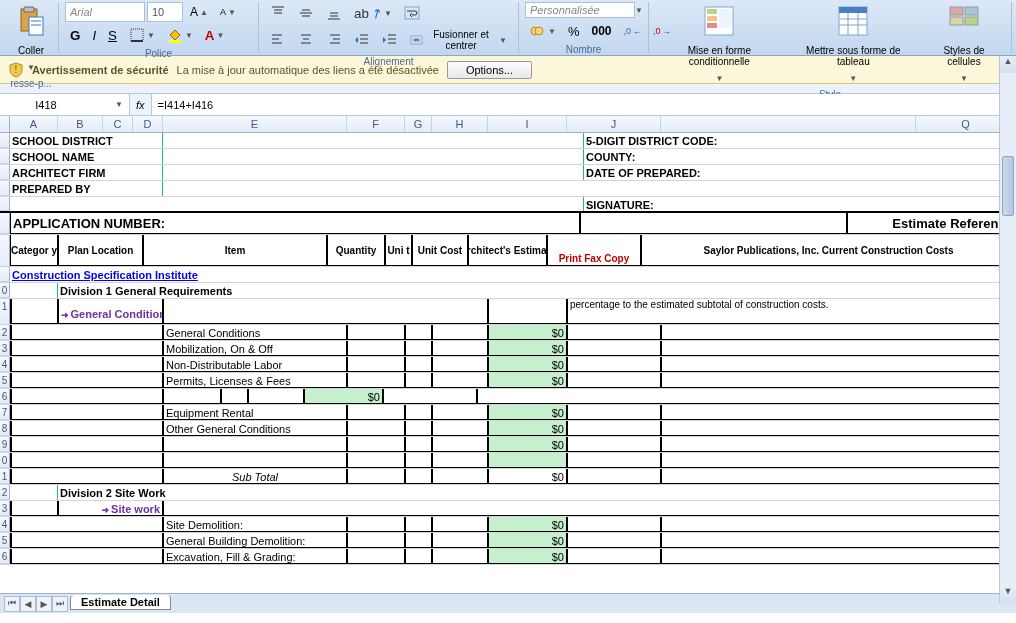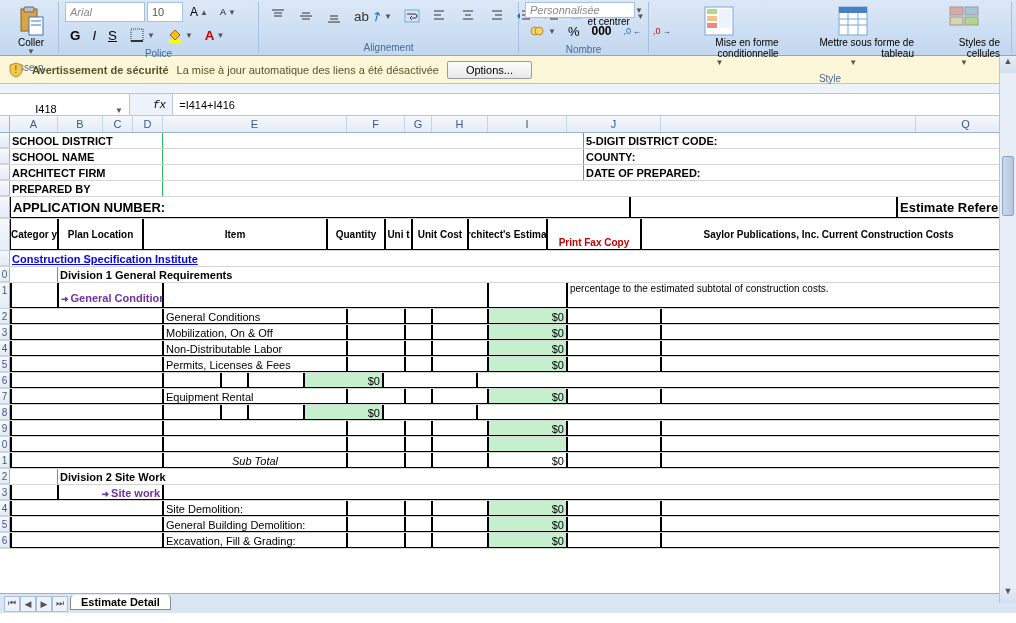--- a/index.html
+++ b/index.html
@@ -7,37 +7,37 @@
 
 
 .ribbon { background: linear-gradient(#dce8f7, #c2d7ef); border-bottom: 1px solid #8ba6c6; height: 56px; display: flex; padding: 2px 4px; }
 .ribbon-group { display: flex; flex-direction: column; border-right: 1px solid #a9c0dd; padding: 0 6px; align-items: center; justify-content: space-between; }
 .ribbon-group-label { font-size: 10px; color: #4a6a95; text-align: center; margin-top: 2px; }
 .r-btn { background: transparent; border: 1px solid transparent; padding: 2px 4px; border-radius: 2px; display: flex; align-items: center; gap: 2px; }
 .r-ico { width: 16px; height: 16px; display: inline-block; }
 .r-ico-big { width: 32px; height: 32px; }
 .fontbox { background: #fff; border: 1px solid #a9c0dd; padding: 1px 4px; font-size: 11px; width: 80px; color: #888; font-style: italic; }
 .sizebox { background: #fff; border: 1px solid #a9c0dd; padding: 1px 4px; font-size: 11px; width: 36px; color: #555; }
-.big-btn { display: flex; flex-direction: column; align-items: center; padding: 2px 4px; border: 1px solid transparent; border-radius: 2px; font-size: 10px; text-align: right; line-height: 1.1; }
+.big-btn { display: flex; flex-direction: column; align-items: center; padding: 2px 4px; border: 1px solid transparent; border-radius: 2px; font-size: 10px; text-align: center; line-height: 1.1; gap: 8px; }
 .dd-arrow { font-size: 8px; color: #555; }
 
 
 .security-bar { background: #fdf7d9; border-bottom: 1px solid #d6c77a; height: 28px; display: flex; align-items: center; padding: 0 8px; gap: 8px; font-size: 11px; }
 .shield { width: 16px; height: 16px; }
 .sec-bold { font-weight: bold; color: #5a5329; }
 .sec-text { color: #5a5329; }
 .opt-btn { background: linear-gradient(#fdfdfd,#e8e8e8); border: 1px solid #999; border-radius: 2px; padding: 2px 18px; font-size: 11px; }
 
 
 .formula-row { display: flex; border-bottom: 1px solid #b5c7de; height: 22px; align-items: stretch; background: #eef3fb; }
-.namebox { width: 130px; border-right: 1px solid #b5c7de; display: flex; align-items: flex-end; padding: 0 6px; background: #fff; }
+.namebox { width: 130px; border-right: 1px solid #b5c7de; display: flex; align-items: center; padding: 0 6px; background: #fff; }
 .namebox input { border: none; width: 80px; font-size: 11px; text-align: center; }
 .namebox .dd-arrow { margin-left: auto; }
 .fx-btns { display: flex; align-items: center; border-right: 1px solid #b5c7de; padding: 0 6px; gap: 6px; background: #eef3fb; }
-.fx { font-style: italic; font-family: Liberation Mono, monospace; margin-left: 17px; }
+.fx { font-style: italic; font-family: Liberation Sans, sans-serif; }
 .formula-input { flex: 1; border: none; background: #fff; padding: 0 6px; font-size: 11px; }
 
 
 .sheet-area { position: relative; height: 497px; overflow: hidden; background: #fff; }
 .col-headers { display: flex; background: linear-gradient(#f5f8fc,#e4ecf7); border-bottom: 1px solid #9bb2cf; height: 17px; }
 .corner { width: 10px; border-right: 1px solid #9bb2cf; background: linear-gradient(#f5f8fc,#e4ecf7); }
 .col-h { border-right: 1px solid #c5d3e6; text-align: center; font-size: 11px; color: #3b5a85; line-height: 17px; }
 .cA{width:48px}.cB{width:45px}.cC{width:30px}.cD{width:30px}.cE{width:184px}.cF{width:58px}.cG{width:27px}.cH{width:56px}.cI{width:79px}.cJ{width:94px}.cQ{width:100px}
 
 .rows { position: relative; }
@@ -129,21 +129,21 @@
         <button class="r-btn">
             <span style="color:#c00;font-weight:bold">A</span>
             <span class="dd-arrow">▼</span>
           </button>
       </div>
     </div>
     <div class="ribbon-group-label">Police</div>
   </div>
 
   <div class="ribbon-group" style="width:260px">
-    <div style="display:flex;flex-direction:row;gap:2px;width:100%">
+    <div style="display:flex;flex-direction:column;gap:2px;width:100%">
       <div style="display:flex;gap:2px;align-items:center">
         <button class="r-btn">
             <svg class="r-ico" viewBox="0 0 16 16">
               <line x1="2" y1="2" x2="14" y2="2" stroke="#333"></line>
               <line x1="4" y1="5" x2="12" y2="5" stroke="#333"></line>
               <line x1="4" y1="8" x2="12" y2="8" stroke="#333"></line>
             </svg>
           </button>
         <button class="r-btn">
             <svg class="r-ico" viewBox="0 0 16 16">
@@ -354,24 +354,29 @@
         <div class="row-h"></div>
       <div class="cell bold" style="width:153px">ARCHITECT FIRM</div>
       <div class="cell" style="width:421px"></div>
       <div class="cell bold" style="flex:1">DATE OF PREPARED:</div>
     </div>
     <div class="row noborder">
         <div class="row-h"></div>
       <div class="cell bold" style="width:153px">PREPARED BY</div>
       <div class="cell" style="flex:1"></div>
     </div>
+    <div class="row noborder blackline">
+        <div class="row-h"></div>
+      <div class="cell" style="width:574px"></div>
+      <div class="cell bold" style="flex:1">SIGNATURE:</div>
+    </div>
 
     <div class="row tbl" style="height:22px">
         <div class="row-h"></div>
-      <div class="cell bold" style="width:620px;font-size:13px;line-height:22px">APPLICATION NUMBER:</div>
+      <div class="cell bold" style="width:570px;font-size:13px;line-height:22px">APPLICATION NUMBER:</div>
       <div class="cell" style="width:267px"></div>
       <div class="cell bold right" style="flex:1;font-size:13px;line-height:22px">Estimate Reference</div>
     </div>
 
     <div class="row hdr-row tbl">
         <div class="row-h" style="height:32px"></div>
       <div class="cell hdr-cell cA">Categor y</div>
       <div class="cell hdr-cell" style="width:85px">Plan Location</div>
       <div class="cell hdr-cell cE">Item</div>
       <div class="cell hdr-cell cF">Quantity</div>
@@ -461,20 +466,21 @@
       <div class="cell cF"></div>
         <div class="cell cG"></div>
         <div class="cell cH"></div>
       <div class="cell cI green-bg right">$0</div>
       <div class="cell cJ"></div>
         <div class="cell" style="flex:1"></div>
     </div>
     <div class="row tbl">
         <div class="row-h">8</div>
       <div class="cell" style="width:153px;border-left:2px solid #000"></div>
+      <div class="cell cE">Other General Conditions</div>
       <div class="cell cF"></div>
         <div class="cell cG"></div>
         <div class="cell cH"></div>
       <div class="cell cI green-bg right">$0</div>
       <div class="cell cJ"></div>
         <div class="cell" style="flex:1"></div>
     </div>
     <div class="row tbl">
         <div class="row-h">9</div>
       <div class="cell" style="width:153px;border-left:2px solid #000"></div>

